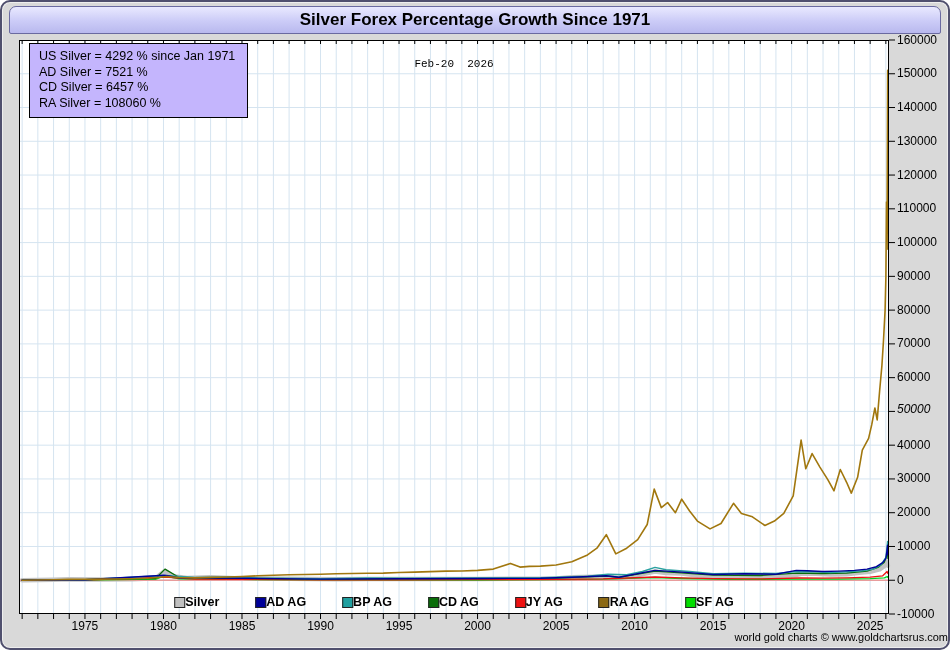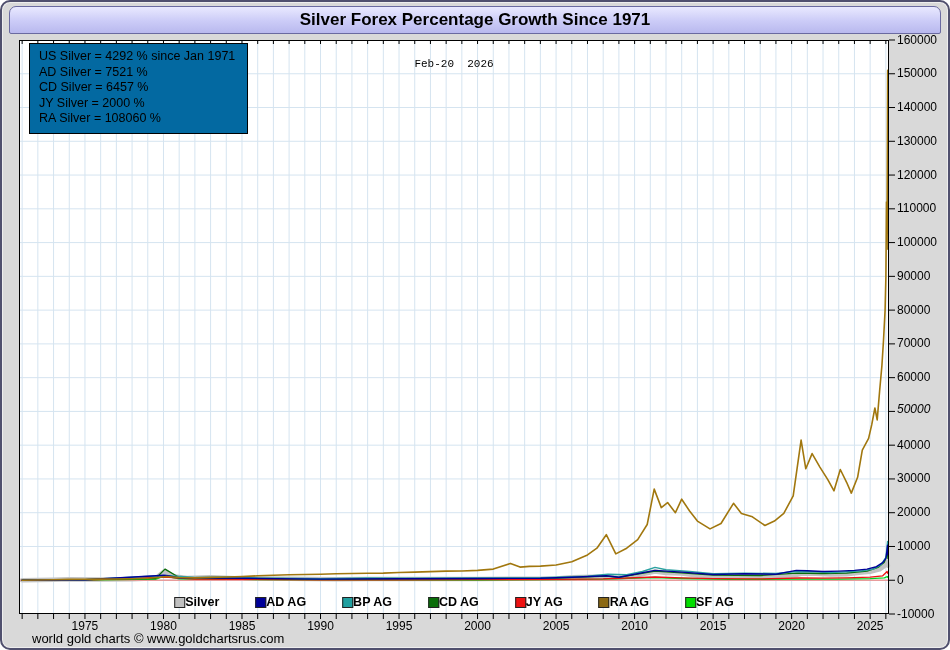--- a/index.html
+++ b/index.html
@@ -17,42 +17,42 @@
   .plot{
     position:absolute;left:17px;top:38px;width:870px;height:574px;
     background:#ffffff;
   }
   .plot svg{position:absolute;left:0;top:0;overflow:visible;}
   .date-label{
     position:absolute;top:18px;left:50%;transform:translateX(-50%);
     font-size:11px;color:#000;white-space:pre;font-family:Liberation Mono, monospace;
   }
   .info-box{
-    position:absolute;left:10px;top:3px;background:#0369a1;border:1px solid #000;
+    position:absolute;left:10px;top:3px;background:#c4b5fd;border:1px solid #000;
     padding:5px 12px 6px 9px;font-size:12.5px;line-height:1.24;color:#000;
     white-space:nowrap;
   }
   .legend{
     position:absolute;bottom:5px;left:50%;transform:translateX(-50%);
     display:flex;align-items:center;gap:36px;background:transparent;
   }
   .legend-item{display:flex;align-items:center;}
   .legend-swatch{width:11px;height:11px;border:1px solid #222;box-sizing:border-box;}
   .legend-label{font-size:12.5px;font-weight:bold;color:#000;white-space:nowrap;}
   .y-label{
     position:absolute;left:895px;width:52px;height:15px;line-height:15px;
     font-size:12px;color:#000;text-align:left;
   }
   .x-label{
     position:absolute;top:617px;width:56px;text-align:center;
     font-size:12px;color:#000;
   }
   .copyright{
-    position:absolute;top:629px;left:30px;right:16px;text-align:left;
-    font-size:13px;color:#000;
+    position:absolute;top:629px;left:30px;right:0;text-align:right;
+    font-size:11px;color:#000;
   }
 </style>
 </head>
 <body>
 
 <div class="window">
   <div class="title-bar">
     <span>Silver Forex Percentage Growth Since 1971</span>
   </div>
 
@@ -268,21 +268,20 @@
         <path d="M3.1 540.2 L66.0 539.8 L146.0 535.5 L175.9 537.5 L215.1 536.9 L238.7 537.9 L301.5 538.7 L348.6 537.9 L395.7 538.2 L458.6 538.0 L521.4 537.7 L568.5 536.2 L588.9 534.2 L607.7 534.8 L623.4 531.5 L636.0 527.4 L647.0 529.8 L670.6 531.5 L694.1 533.8 L725.5 533.1 L756.9 533.5 L777.3 531.5 L796.2 531.8 L811.9 532.5 L827.6 531.8 L843.3 530.8 L854.3 529.1 L862.1 524.7 L866.9 517.3 L868.1 506.5 L868.6 501.4 L868.9 511.6" fill="none" stroke="#2aa0a0" stroke-width="1.4" stroke-linejoin="round" stroke-linecap="round"></path>
         <path d="M3.1 540.2 L66.0 539.8 L146.0 535.2 L160.2 537.9 L223.0 538.2 L301.5 539.1 L380.0 538.8 L458.6 538.5 L521.4 538.2 L552.8 537.2 L587.3 535.8 L599.9 537.2 L636.0 530.4 L662.7 532.1 L694.1 534.5 L725.5 533.8 L756.9 534.2 L777.3 530.4 L788.3 530.8 L804.0 531.5 L819.7 531.1 L835.5 530.4 L848.0 529.1 L857.4 526.7 L863.7 522.7 L866.9 518.3 L868.1 509.8 L868.6 505.1 L868.9 514.8" fill="none" stroke="#000099" stroke-width="1.4" stroke-linejoin="round" stroke-linecap="round"></path>
         <path d="M3.1 540.2 L18.8 540.0 L34.5 539.7 L50.3 539.4 L66.0 539.2 L81.7 539.1 L97.4 539.0 L113.1 538.7 L128.8 538.2 L141.3 537.2 L147.6 536.5 L160.2 537.5 L175.9 537.9 L191.6 537.4 L207.3 537.0 L223.0 536.5 L238.7 535.8 L254.4 535.2 L270.1 534.8 L285.8 534.5 L301.5 534.2 L317.2 533.8 L332.9 533.5 L348.6 533.3 L364.3 533.1 L380.0 532.5 L395.7 532.1 L411.4 531.6 L427.1 531.1 L442.9 531.0 L458.6 530.4 L474.3 529.1 L491.5 523.4 L501.0 527.1 L510.4 526.4 L521.4 526.1 L537.1 525.0 L552.8 521.7 L568.5 514.9 L577.9 508.2 L587.3 494.7 L596.8 513.9 L607.7 508.2 L618.7 499.7 L628.2 484.5 L635.2 449.1 L642.3 467.6 L648.6 462.6 L656.4 472.7 L662.7 459.2 L670.6 471.0 L678.4 481.1 L691.0 488.9 L702.0 483.5 L714.5 463.3 L722.4 473.4 L733.4 476.8 L745.9 485.5 L755.4 481.1 L764.8 473.4 L774.2 455.8 L782.1 400.1 L786.8 428.8 L793.1 413.6 L800.9 427.1 L808.8 439.6 L815.0 450.8 L821.3 429.5 L827.6 442.3 L832.3 453.1 L838.6 437.3 L843.3 410.2 L849.6 398.4 L852.7 384.9 L855.9 368.0 L858.2 379.9 L860.6 351.2 L862.9 325.8 L864.5 300.5 L866.1 270.1 L866.9 236.4 L867.5 162.1 L868.0 192.5 L868.4 101.3 L868.7 30.4 L868.9 209.3 L869.2 175.4" fill="none" stroke="#a1770e" stroke-width="1.6" stroke-linejoin="round" stroke-linecap="round"></path>
         <rect x="0.5" y="0.5" width="869" height="573" fill="none" stroke="#000" stroke-width="1"></rect>
       </svg>
     <div class="date-label">Feb-20  2026</div>
     <div class="info-box" id="info-box">
         <div>US Silver = 4292 % since Jan 1971</div>
         <div>AD Silver = 7521 %</div>
         <div>CD Silver = 6457 %</div>
-        <div>JY Silver = 2000 %</div>
         <div>RA Silver = 108060 %</div>
       </div>
     <div class="legend" id="legend">
         <span class="legend-item">
           <span class="legend-swatch" style="background: rgb(192, 192, 192);"></span>
           <span class="legend-label">Silver</span>
         </span>
         <span class="legend-item">
           <span class="legend-swatch" style="background: rgb(0, 0, 153);"></span>
           <span class="legend-label">AD AG</span>

